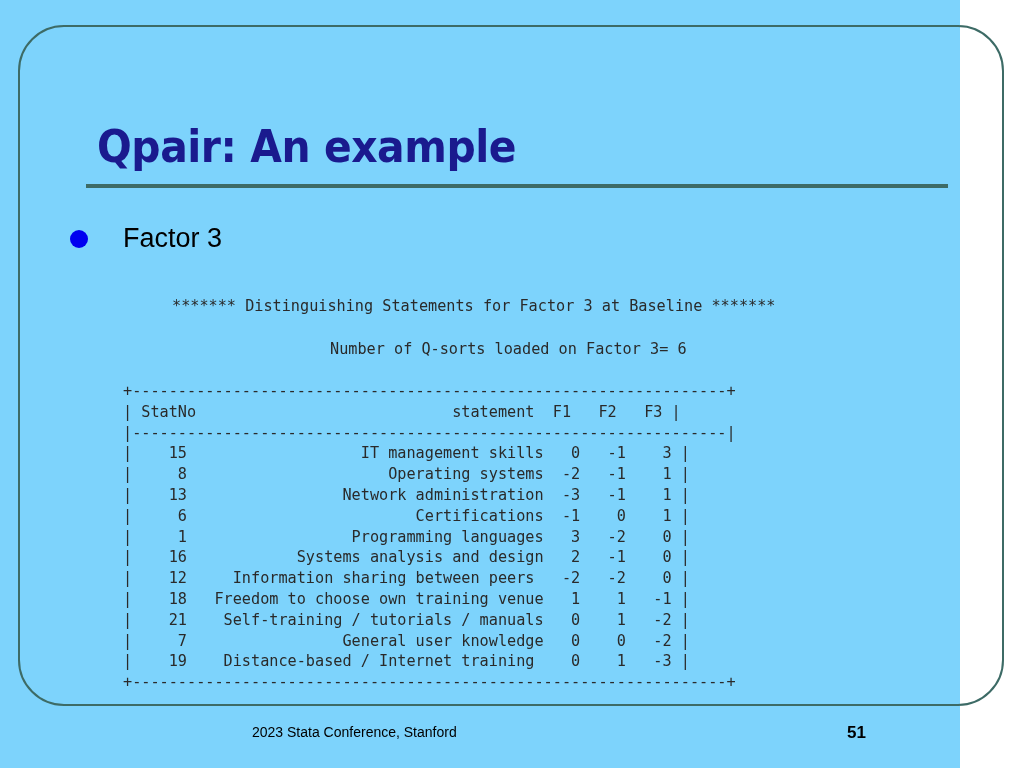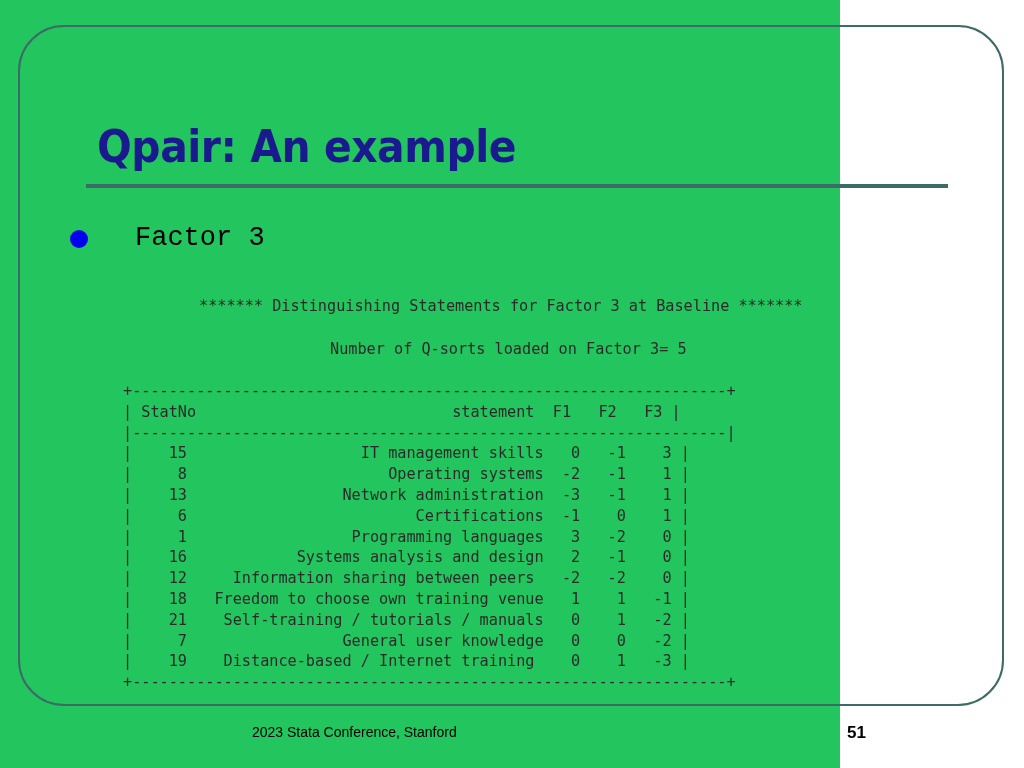--- a/index.html
+++ b/index.html
@@ -11,23 +11,23 @@
     width: 1024px;
     height: 768px;
     position: relative;
     overflow: hidden;
     font-family: "Liberation Sans", sans-serif;
   }
 
   #slide {
     position: absolute;
     left: 0; top: 0;
-    width: 840px;
+    width: 960px;
     height: 768px;
-    background: #22c55e;
+    background: #7dd3fc;
   }
 
   
   #frame {
     position: absolute;
     left: 18px;
     top: 25px;
     width: 986px;
     height: 681px;
     border: 2.5px solid #3d6b66;
@@ -71,22 +71,22 @@
   }
   #bullet-dot {
     width: 18px;
     height: 18px;
     border-radius: 50%;
     background: #0000f0;
     margin-top: 8px;
     flex: 0 0 auto;
   }
   #bullet-text {
-    margin-left: 47px;
-    font-family: Liberation Mono, monospace;
+    margin-left: 35px;
+    font-family: Liberation Sans, sans-serif;
     font-size: 27px;
     color: #000000;
     line-height: 1.2;
     white-space: nowrap;
     text-align: center;
   }
 
   
   .mono {
     position: absolute;
@@ -94,21 +94,20 @@
     font-size: 15.2px;
     color: #2a2a2a;
     white-space: pre;
     line-height: 20.8px;
     letter-spacing: 0px;
   }
 
   #mono-head1 {
     left: 172px;
     top: 296px;
-    margin-left: 27px;
   }
   #mono-head2 {
     left: 330px;
     top: 339px;
   }
   #mono-table {
     left: 123px;
     top: 381px;
   }
 
@@ -144,21 +143,21 @@
 
   <div id="title-rule"></div>
 
   <div id="bullet-row">
     <div id="bullet-dot"></div>
     <div id="bullet-text">Factor 3</div>
   </div>
 
   <div class="mono" id="mono-head1">******* Distinguishing Statements for Factor 3 at Baseline *******</div>
 
-  <div class="mono" id="mono-head2">Number of Q-sorts loaded on Factor 3= 5</div>
+  <div class="mono" id="mono-head2">Number of Q-sorts loaded on Factor 3= 6</div>
 
   <div class="mono" id="mono-table">+-----------------------------------------------------------------+
 | StatNo                            statement  F1   F2   F3 |
 |-----------------------------------------------------------------|
 |    15                   IT management skills   0   -1    3 |
 |     8                      Operating systems  -2   -1    1 |
 |    13                 Network administration  -3   -1    1 |
 |     6                         Certifications  -1    0    1 |
 |     1                  Programming languages   3   -2    0 |
 |    16            Systems analysis and design   2   -1    0 |

